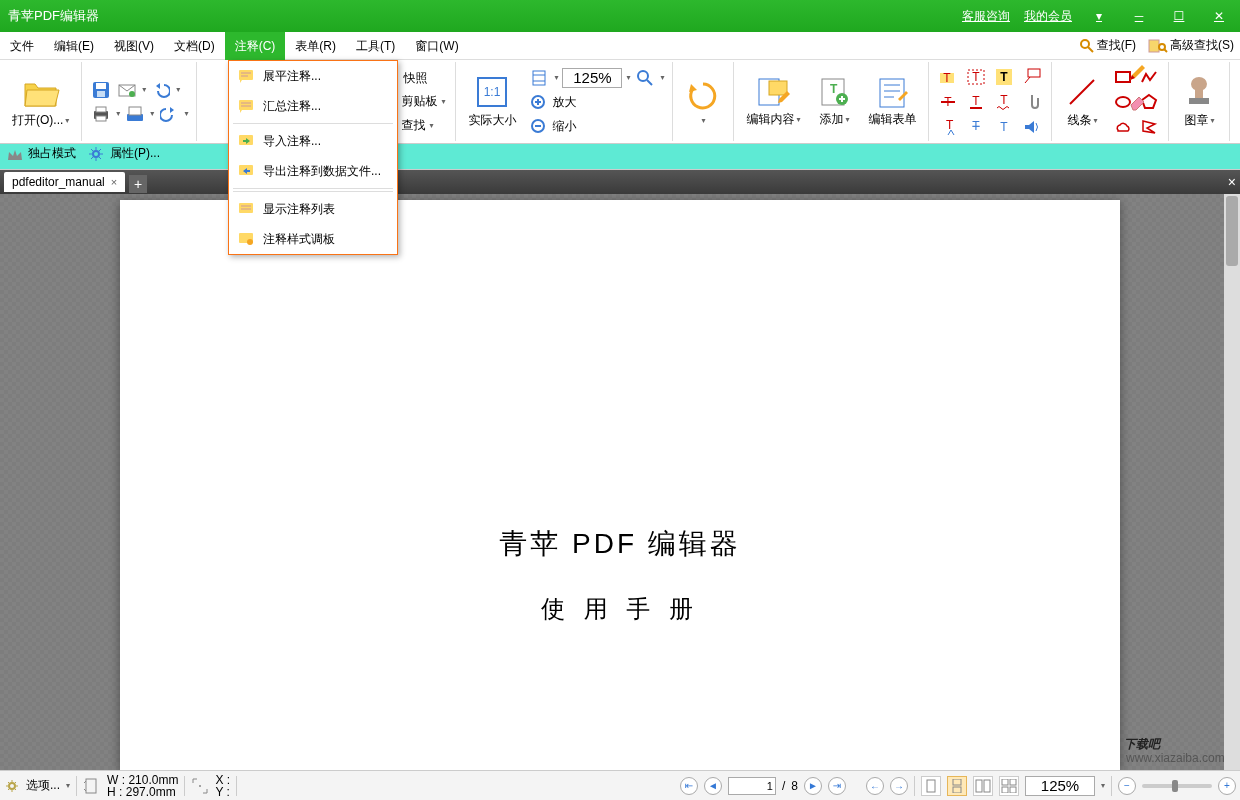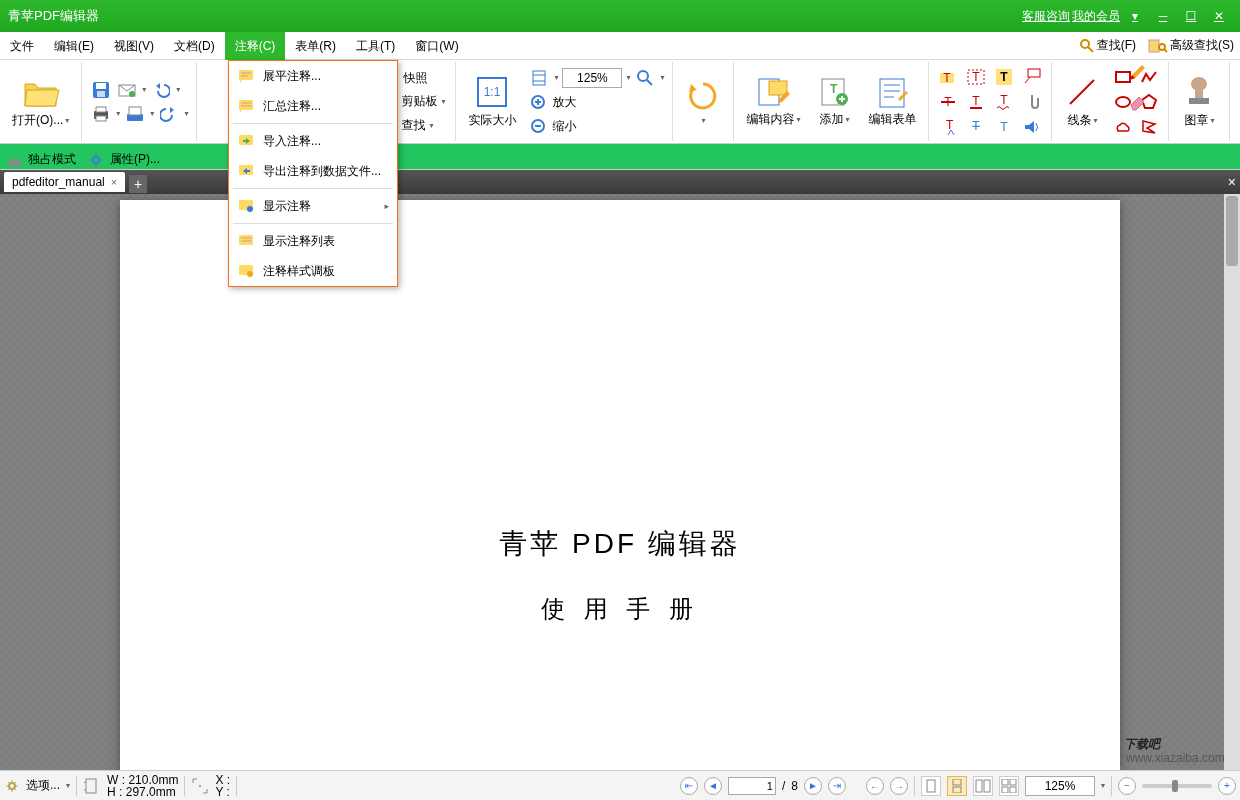--- a/index.html
+++ b/index.html
@@ -1,38 +1,38 @@
 <!DOCTYPE html>
 <html><head>
 <meta charset="utf-8">
 <style>
 * { margin:0; padding:0; box-sizing:border-box; font-family:"Microsoft YaHei",sans-serif; font-size:12px; user-select:none; }
 body { width:1240px; height:800px; overflow:hidden; background:#fff; position:relative; }
 .titlebar { height:32px; background:linear-gradient(#2db82d,#1fa81f); color:#fff; display:flex; align-items:center; padding:0 8px; }
 .titlebar .title { flex:1; font-size:13px; }
-.titlebar .links { display:flex; gap:2px; align-items:center; }
+.titlebar .links { display:flex; gap:14px; align-items:center; }
 .titlebar .links span { text-decoration:underline; cursor:pointer; }
 .winbtn { width:26px; height:20px; display:flex; align-items:center; justify-content:center; cursor:pointer; }
 .menubar { height:28px; background:#fff; border-bottom:1px solid #ddd; display:flex; align-items:center; }
 .menubar .mi { padding:0 10px; height:28px; line-height:28px; cursor:pointer; }
 .menubar .mi.active { background:#2db82d; color:#fff; }
 .menubar .spacer { flex:1; }
 .searchbtn { display:flex; align-items:center; gap:2px; padding:0 6px; cursor:pointer; }
 .ribbon { height:84px; background:#fff; border-bottom:1px solid #ccc; display:flex; align-items:stretch; padding:2px 4px; }
 .rgrp { display:flex; flex-direction:column; justify-content:center; align-items:center; padding:0 4px; }
 .rgrp.sep { border-right:1px solid #ddd; padding-right:8px; margin-right:4px; }
 .rrow { display:flex; align-items:center; gap:4px; }
 .rcol { display:flex; flex-direction:column; gap:2px; }
 .ibtn { width:22px; height:22px; display:flex; align-items:center; justify-content:center; cursor:pointer; border-radius:2px; }
 .lbtn { display:flex; flex-direction:column; align-items:center; gap:2px; cursor:pointer; padding:2px 4px; }
 .lbtn .lblrow { display:flex; align-items:center; gap:2px; }
 .smitem { display:flex; align-items:center; gap:4px; font-size:11px; cursor:pointer; padding:1px 2px; }
 .smitem .arr { font-size:8px; color:#666; }
-.zoominput { width:60px; height:20px; border:1px solid #aaa; text-align:center; font-size:12px; }
-.secondbar { height:26px; background:#22c55e; border-bottom:1px solid #ccc; display:flex; align-items:flex-end; padding:0 4px; gap:8px; }
+.zoominput { width:60px; height:20px; border:1px solid #aaa; text-align:center; font-size:15px; }
+.secondbar { height:26px; background:#5eead4; border-bottom:1px solid #ccc; display:flex; align-items:flex-start; padding:0 4px; gap:8px; }
 .tabbar { height:24px; background:linear-gradient(#555,#3a3a3a); display:flex; align-items:center; padding-left:4px; position:relative; }
 .tab { background:#fff; height:20px; padding:0 8px; display:flex; align-items:center; gap:6px; border-radius:2px 2px 0 0; font-size:11px; }
 .tab .close { font-size:11px; color:#666; cursor:pointer; }
 .addtab { width:18px; height:18px; background:#666; color:#fff; display:flex; align-items:center; justify-content:center; margin-left:4px; margin-top:4px; cursor:pointer; font-size:14px; }
 .tabbar .tclose { position:absolute; right:4px; color:#fff; cursor:pointer; font-size:14px; }
 .workspace { position:absolute; top:194px; bottom:30px; left:0; right:0; background:#808080; display:flex; justify-content:center; overflow:hidden; }
 .wsbg { position:absolute; inset:0; background:repeating-conic-gradient(#888 0% 25%,#777 0% 50%) 0 0/8px 8px; opacity:0.3; }
 .page { position:relative; width:1000px; background:#fff; box-shadow:0 2px 10px rgba(0,0,0,0.4); margin-top:6px; display:flex; flex-direction:column; align-items:center; justify-content:center; font-family:"KaiTi","STKaiti",serif; }
 .page .t1 { font-size:28px; margin-top:180px; letter-spacing:3px; }
 .page .t2 { font-size:24px; margin-top:30px; letter-spacing:6px; }
@@ -525,30 +525,20 @@
   <div class="ditem">
       <span class="dicon">
         <svg width="16" height="14">
           <rect x="1" y="1" width="14" height="10" fill="#ffd966" rx="1"></rect>
           <path d="M5 7l4-3v2h3v2H9v2z" fill="#3a7bd5"></path>
         </svg>
       </span>
       <span class="dtext">导出注释到数据文件...</span>
     </div>
   <div class="dsep"></div>
-  <div class="ditem">
-      <span class="dicon">
-        <svg width="16" height="14">
-          <rect x="1" y="1" width="14" height="10" fill="#ffd966" rx="1"></rect>
-          <circle cx="12" cy="10" r="3" fill="#3a7bd5"></circle>
-        </svg>
-      </span>
-      <span class="dtext">显示注释</span>
-      <span class="darr">▸</span>
-    </div>
   <div class="dsep"></div>
   <div class="ditem">
       <span class="dicon">
         <svg width="16" height="14">
           <rect x="1" y="1" width="14" height="10" fill="#ffd966" rx="1"></rect>
           <path d="M3 4h10M3 7h10" stroke="#c99"></path>
         </svg>
       </span>
       <span class="dtext">显示注释列表</span>
     </div>

